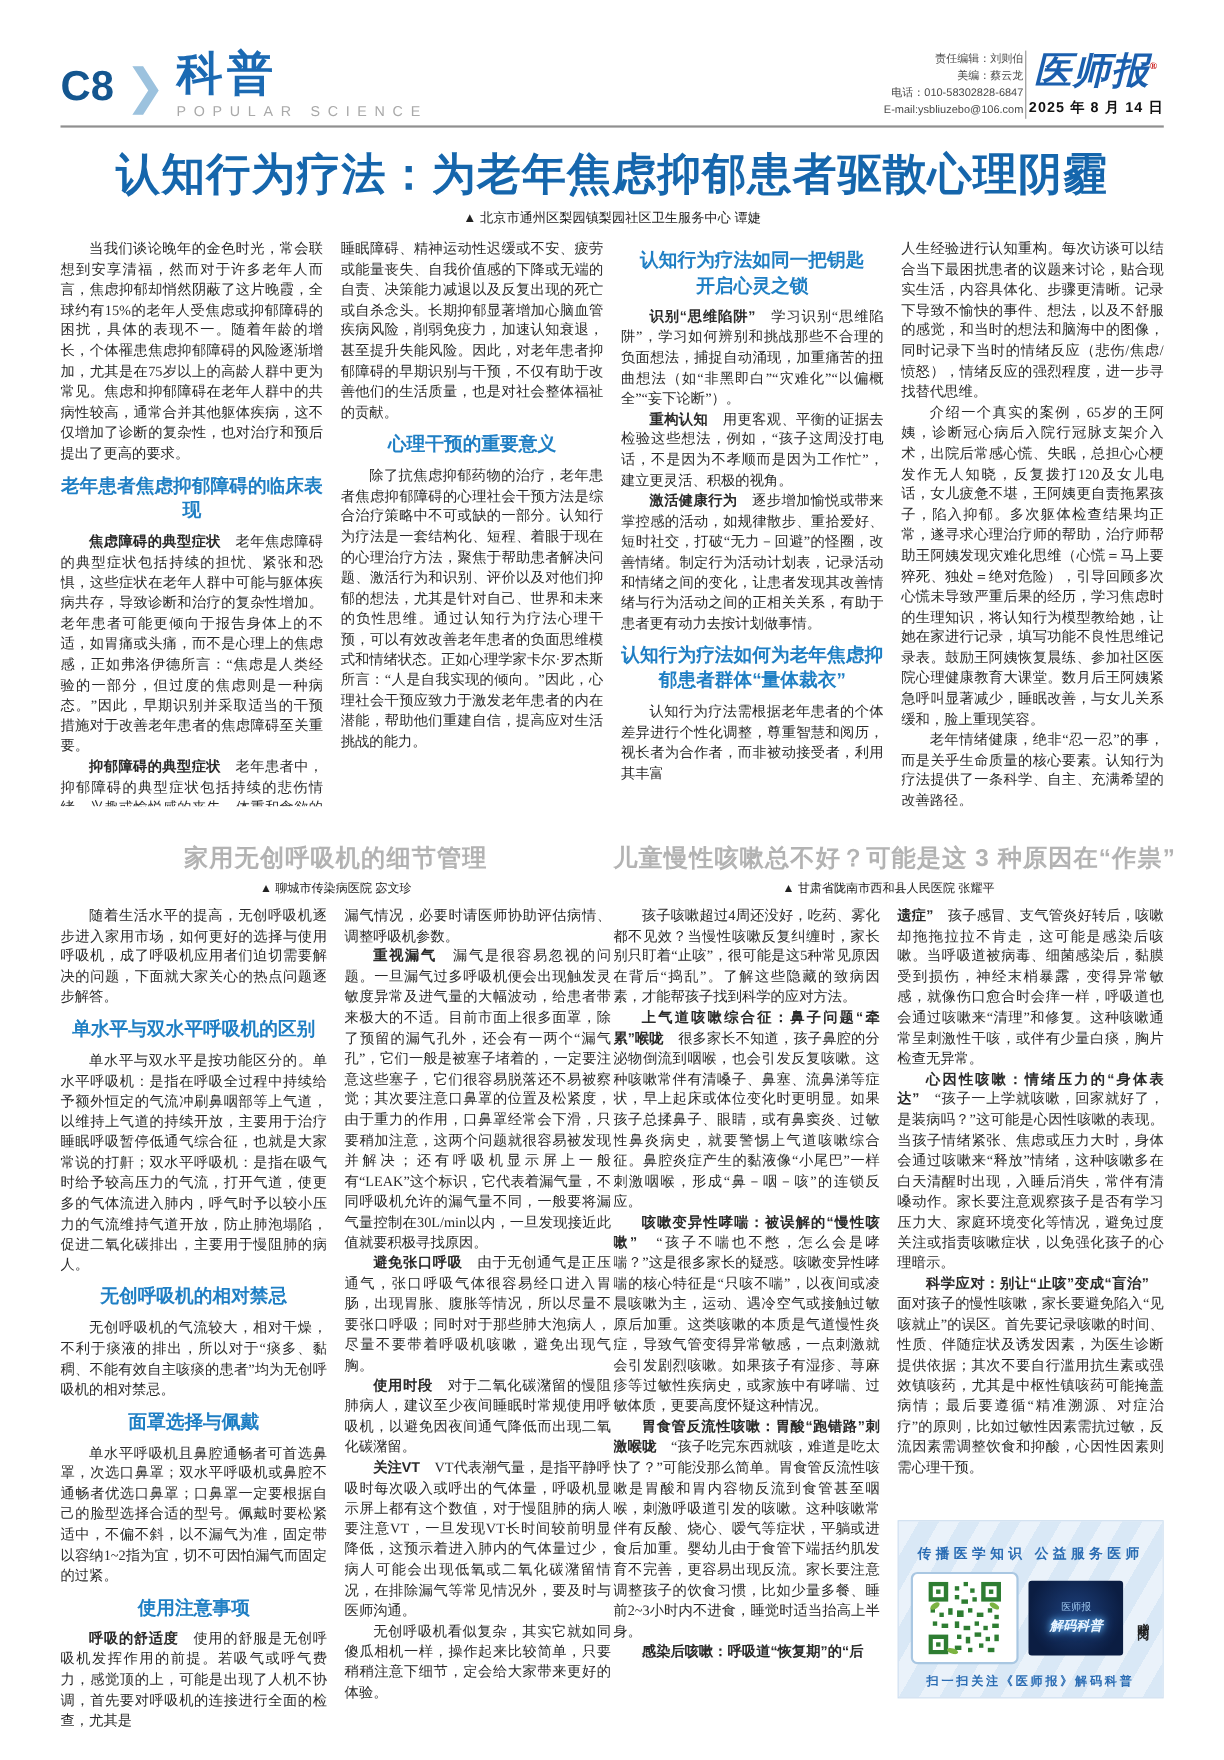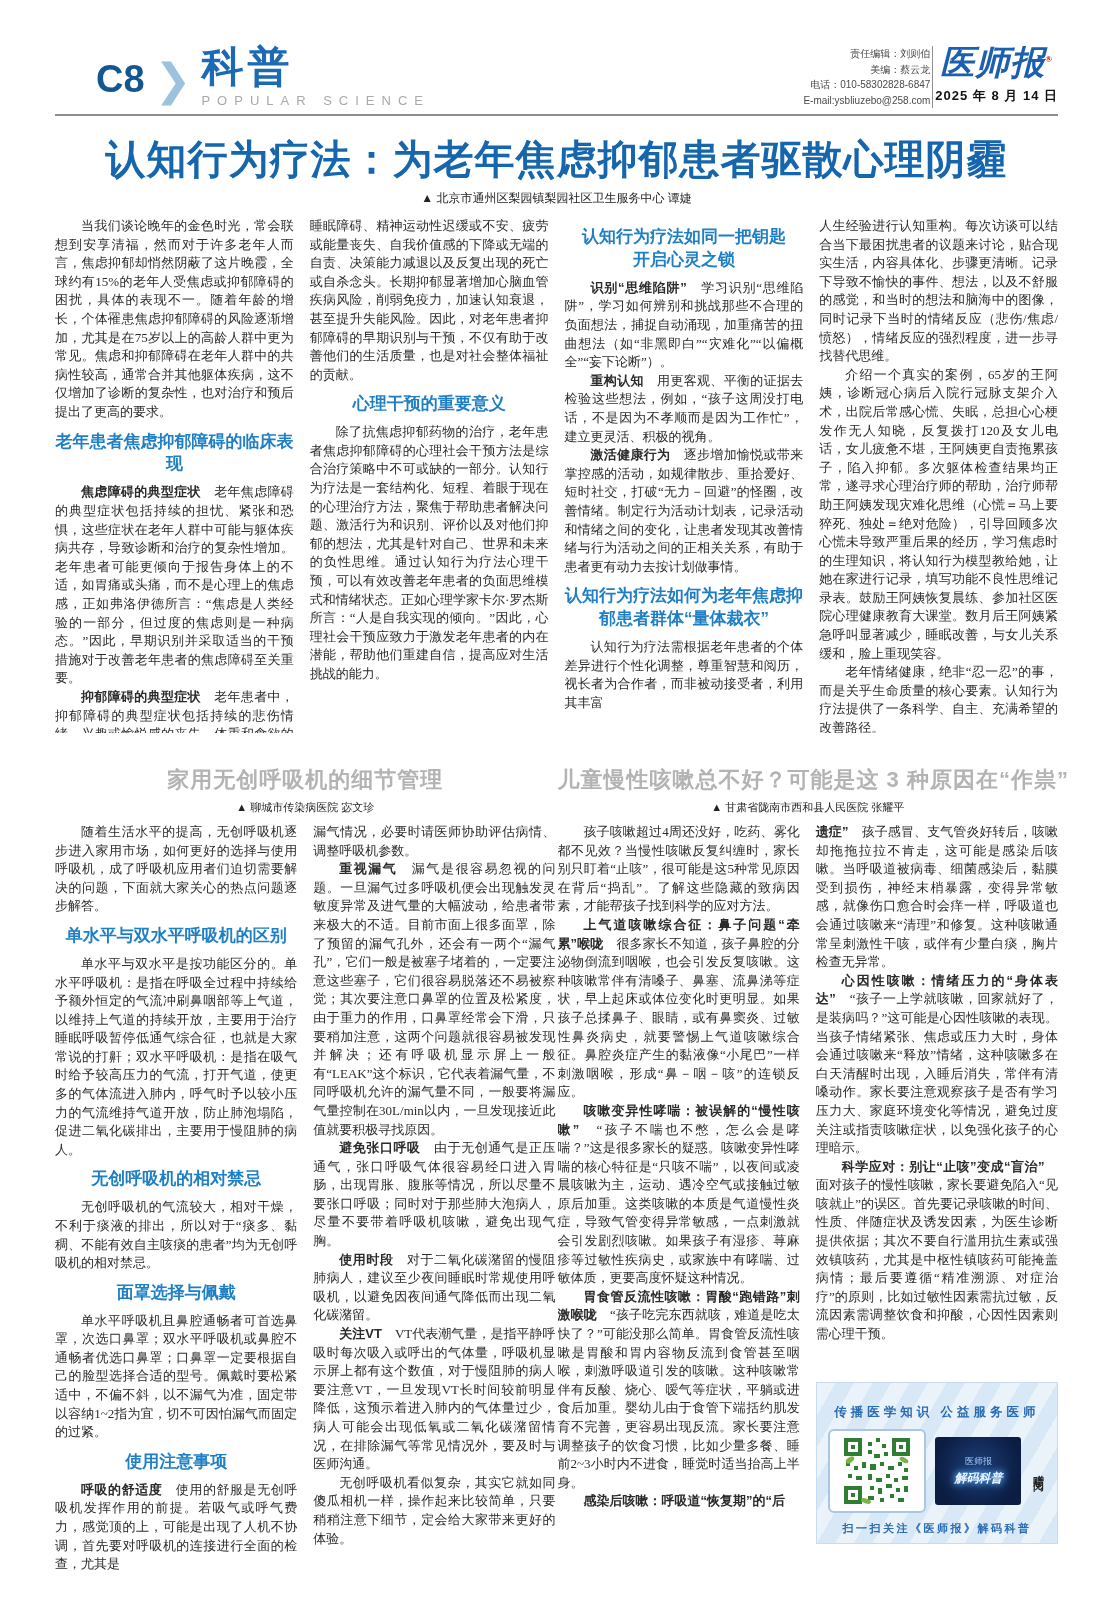--- a/index.html
+++ b/index.html
@@ -2,29 +2,29 @@
 <html><head>
 <meta charset="utf-8">
 <style>
   html,body{margin:0;padding:0;background:#fff;}
   body{width:1113px;height:1600px;overflow:hidden;position:relative;
        font-family:"Liberation Serif",serif;color:#2b2b2b;}
   .page{padding:0 55px;}
 
   
   .header{display:flex;justify-content:space-between;align-items:flex-end;margin-top:46px;}
-  .h-left{display:flex;align-items:flex-end;gap:10px;margin-left:41px;}
+  .h-left{display:flex;align-items:flex-end;gap:10px;}
   .page-code{font-family:"Liberation Sans",sans-serif;font-weight:bold;font-size:38px;
              color:#14568f;line-height:1;padding-bottom:10px;}
   .chevron{color:#9cc2de;font-size:44px;line-height:1;padding-bottom:6px;font-family:"Liberation Sans",sans-serif;}
   .section-cn{font-family:"Liberation Sans",sans-serif;font-weight:900;font-size:42px;
               color:#1b6ab3;line-height:1;letter-spacing:4px;}
   .section-en{font-family:"Liberation Sans",sans-serif;font-size:13px;color:#a9a9a9;
               letter-spacing:7px;margin-top:5px;}
-  .h-right{display:flex;align-items:flex-start;gap:2px;}
+  .h-right{display:flex;align-items:center;gap:2px;}
   .credits{font-family:"Liberation Sans",sans-serif;font-size:10px;color:#4a4a4a;
            text-align:right;line-height:1.55;}
   .vline{width:1px;height:62px;background:#8f8f8f;}
   .masthead-block{text-align:center;}
   .masthead{font-family:"Liberation Serif",serif;font-style:italic;font-weight:bold;
             font-size:34px;color:#1b5fae;line-height:1;letter-spacing:1px;}
   .reg{color:#c40000;font-size:9px;vertical-align:super;font-style:normal;}
   .date{font-family:"Liberation Sans",sans-serif;font-weight:bold;font-size:13px;
         color:#111;margin-top:7px;letter-spacing:1px;}
   .header-rule{height:2px;background:#8f8f8f;margin-top:6px;}
@@ -85,21 +85,21 @@
       <div>
         <div class="section-cn">科普</div>
         <div class="section-en">POPULAR SCIENCE</div>
       </div>
     </div>
     <div class="h-right">
       <div class="credits">
         <div>责任编辑：刘则伯</div>
         <div>美编：蔡云龙</div>
         <div>电话：010-58302828-6847</div>
-        <div>E-mail:ysbliuzebo@258.com</div>
+        <div>E-mail:ysbliuzebo@106.com</div>
       </div>
       <div class="vline"></div>
       <div class="masthead-block">
         <div class="masthead"><span>医师报</span><span class="reg">®</span></div>
         <div class="date">2025 年 8 月 14 日</div>
       </div>
     </div>
   </div>
   <div class="header-rule"></div>
 

